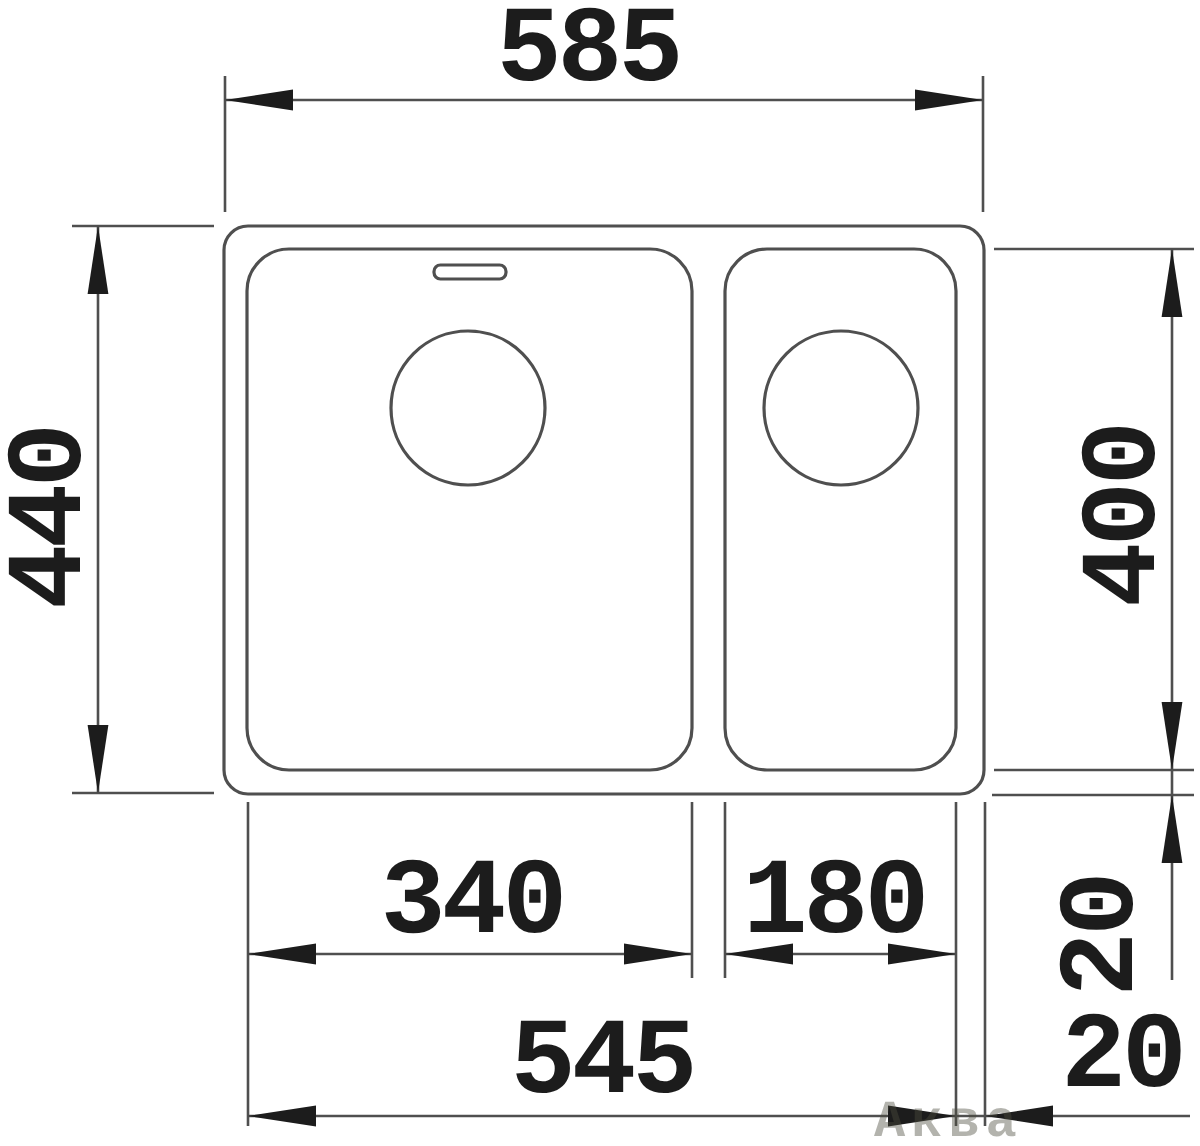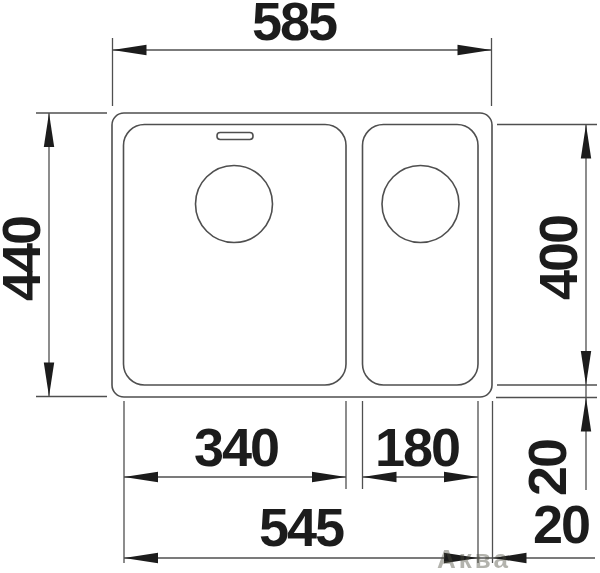--- a/index.html
+++ b/index.html
@@ -1,17 +1,17 @@
 <!DOCTYPE html>
 <html><head>
 <meta charset="utf-8">
 <style>
   html,body{margin:0;padding:0;background:#ffffff;}
   .stage{position:relative;width:600px;height:573px;background:#fff;overflow:hidden;
-         font-family:Liberation Sans, sans-serif;}
+         font-family:Liberation Mono, monospace;}
   svg{display:block}
   .outline{fill:none;stroke:#4f4f4f;stroke-width:1.6px;}
   .thin{fill:none;stroke:#4f4f4f;stroke-width:1.3px;}
   .arrow{fill:#1c1c1c;stroke:none;}
   .dimtext{fill:#1c1c1c;font-weight:bold;font-size:54px;letter-spacing:-2px;}
   .wmark{fill:#4c4c3e;opacity:0.42;font-weight:bold;font-size:26px;letter-spacing:3px;}
 </style>
 </head>
 <body>
 

